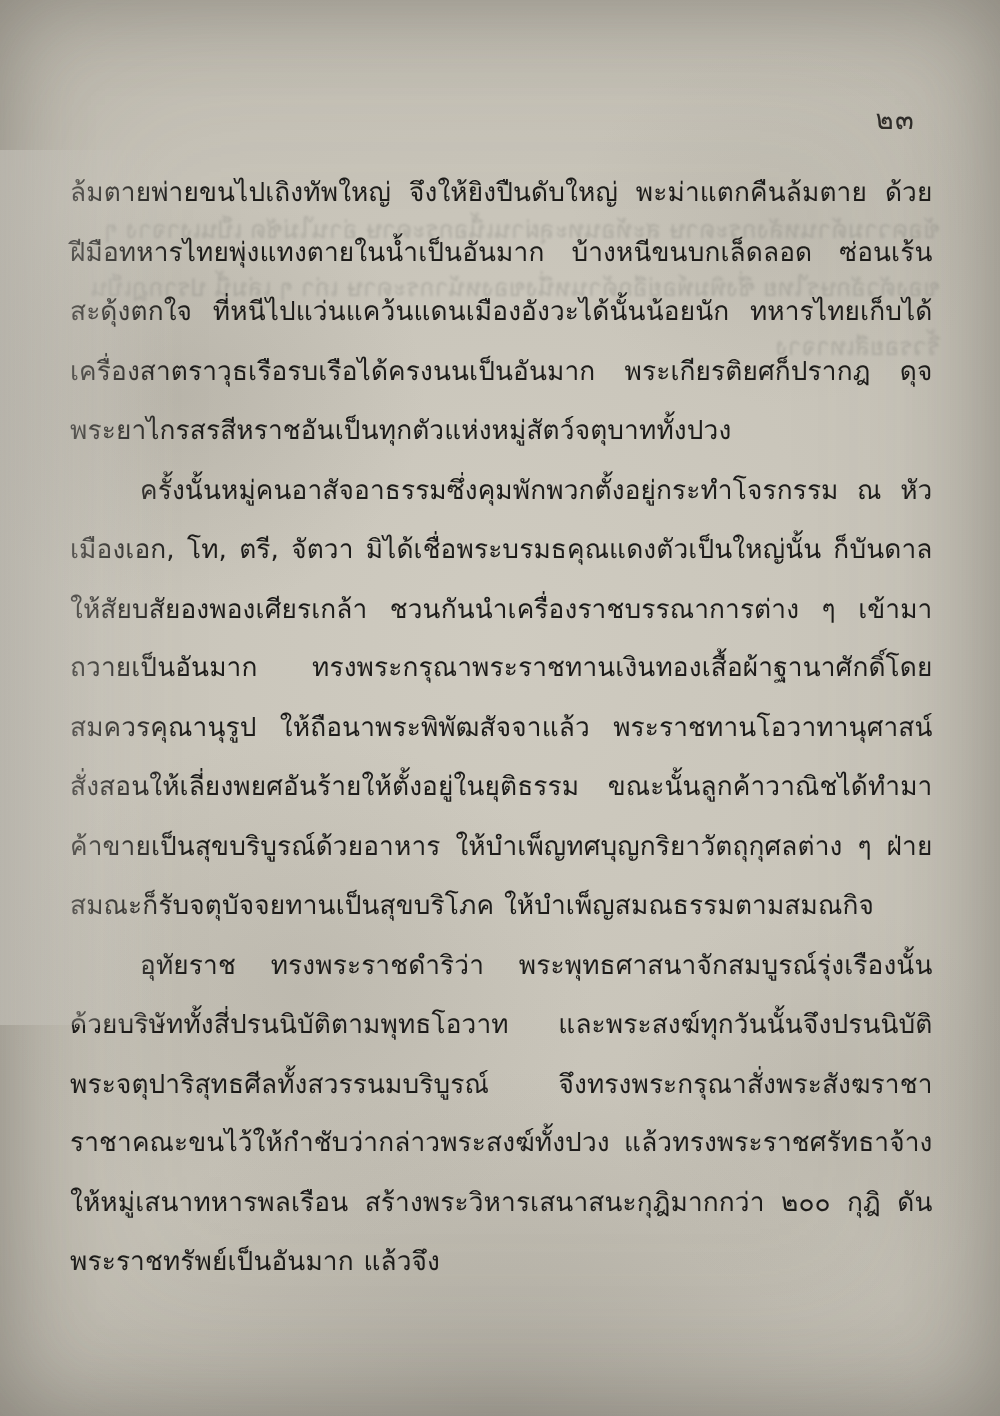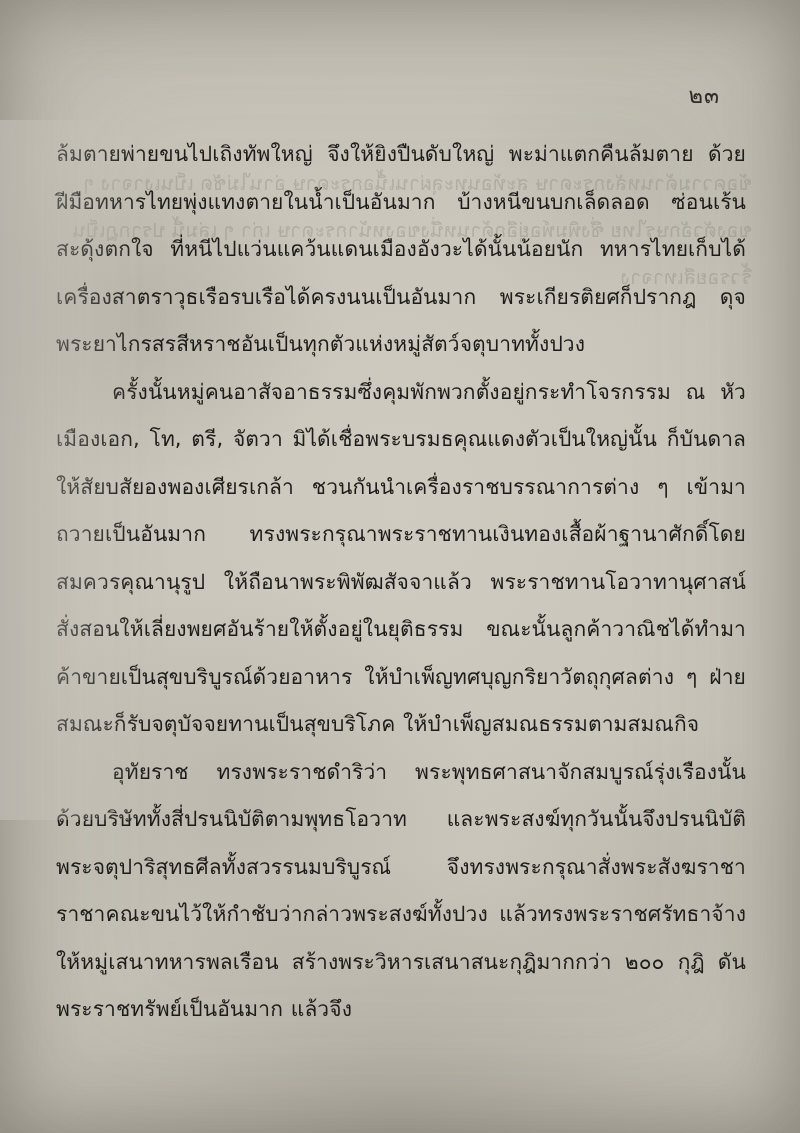--- a/index.html
+++ b/index.html
@@ -69,21 +69,21 @@
   }
 
   #content {
     position: absolute;
     inset: 0;
     z-index: 3;
   }
 
   .page-number {
     position: absolute;
-    right: 80px;
+    right: 68px;
     top: 78px;
     font-size: 22px;
     color: #2e2c29;
     font-family: "DejaVu Sans", sans-serif;
     letter-spacing: 1px;
   }
 
   .body-text {
     position: absolute;
     left: 56px;

